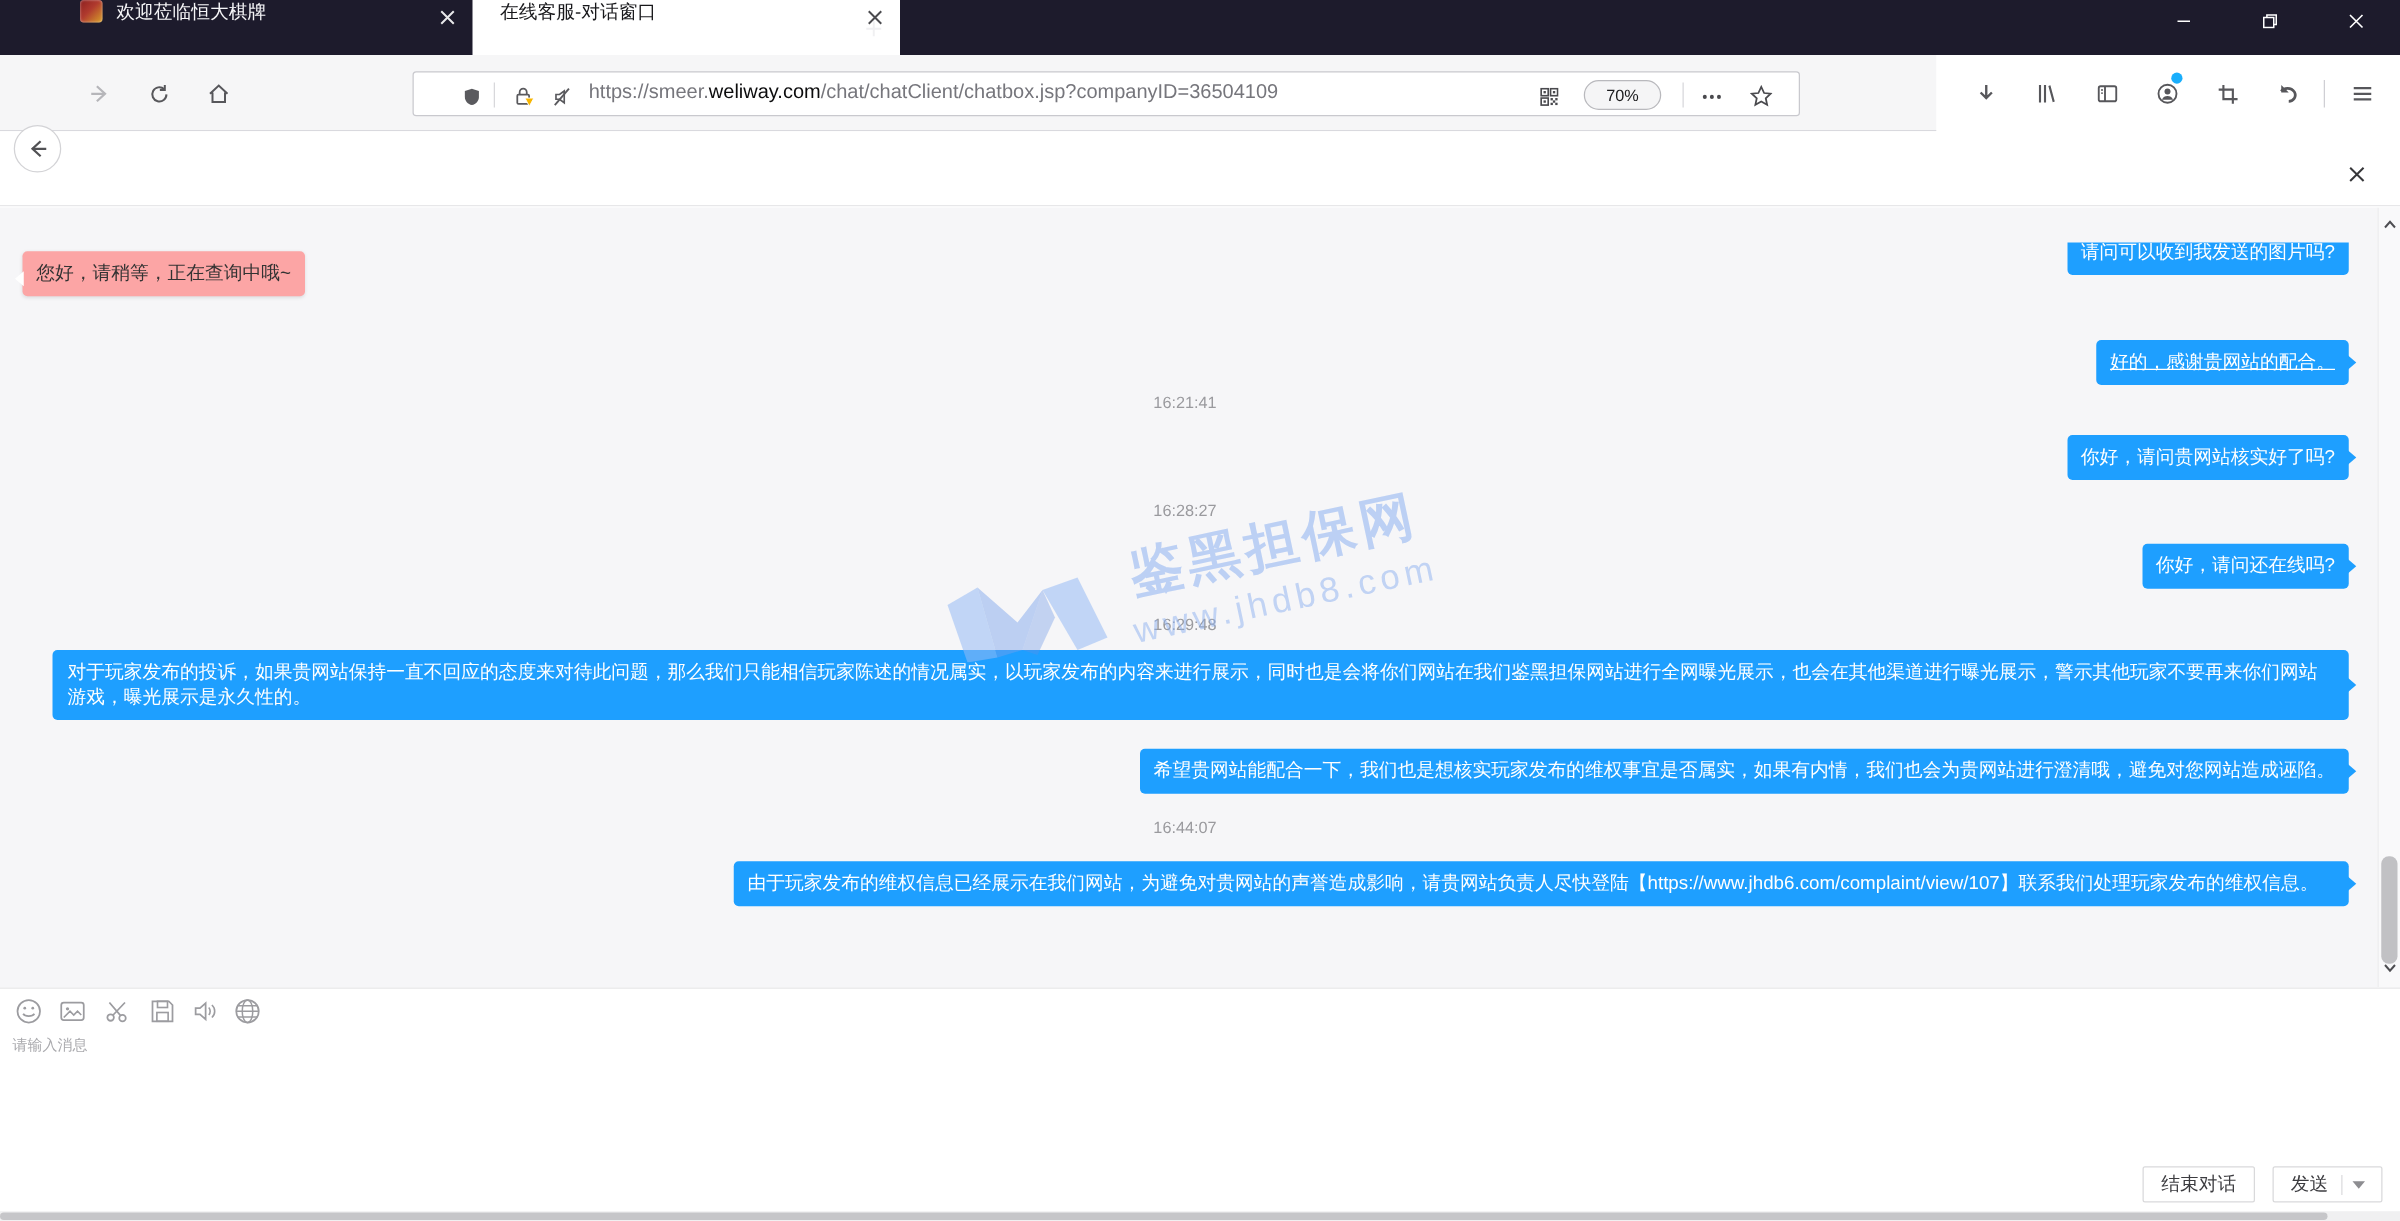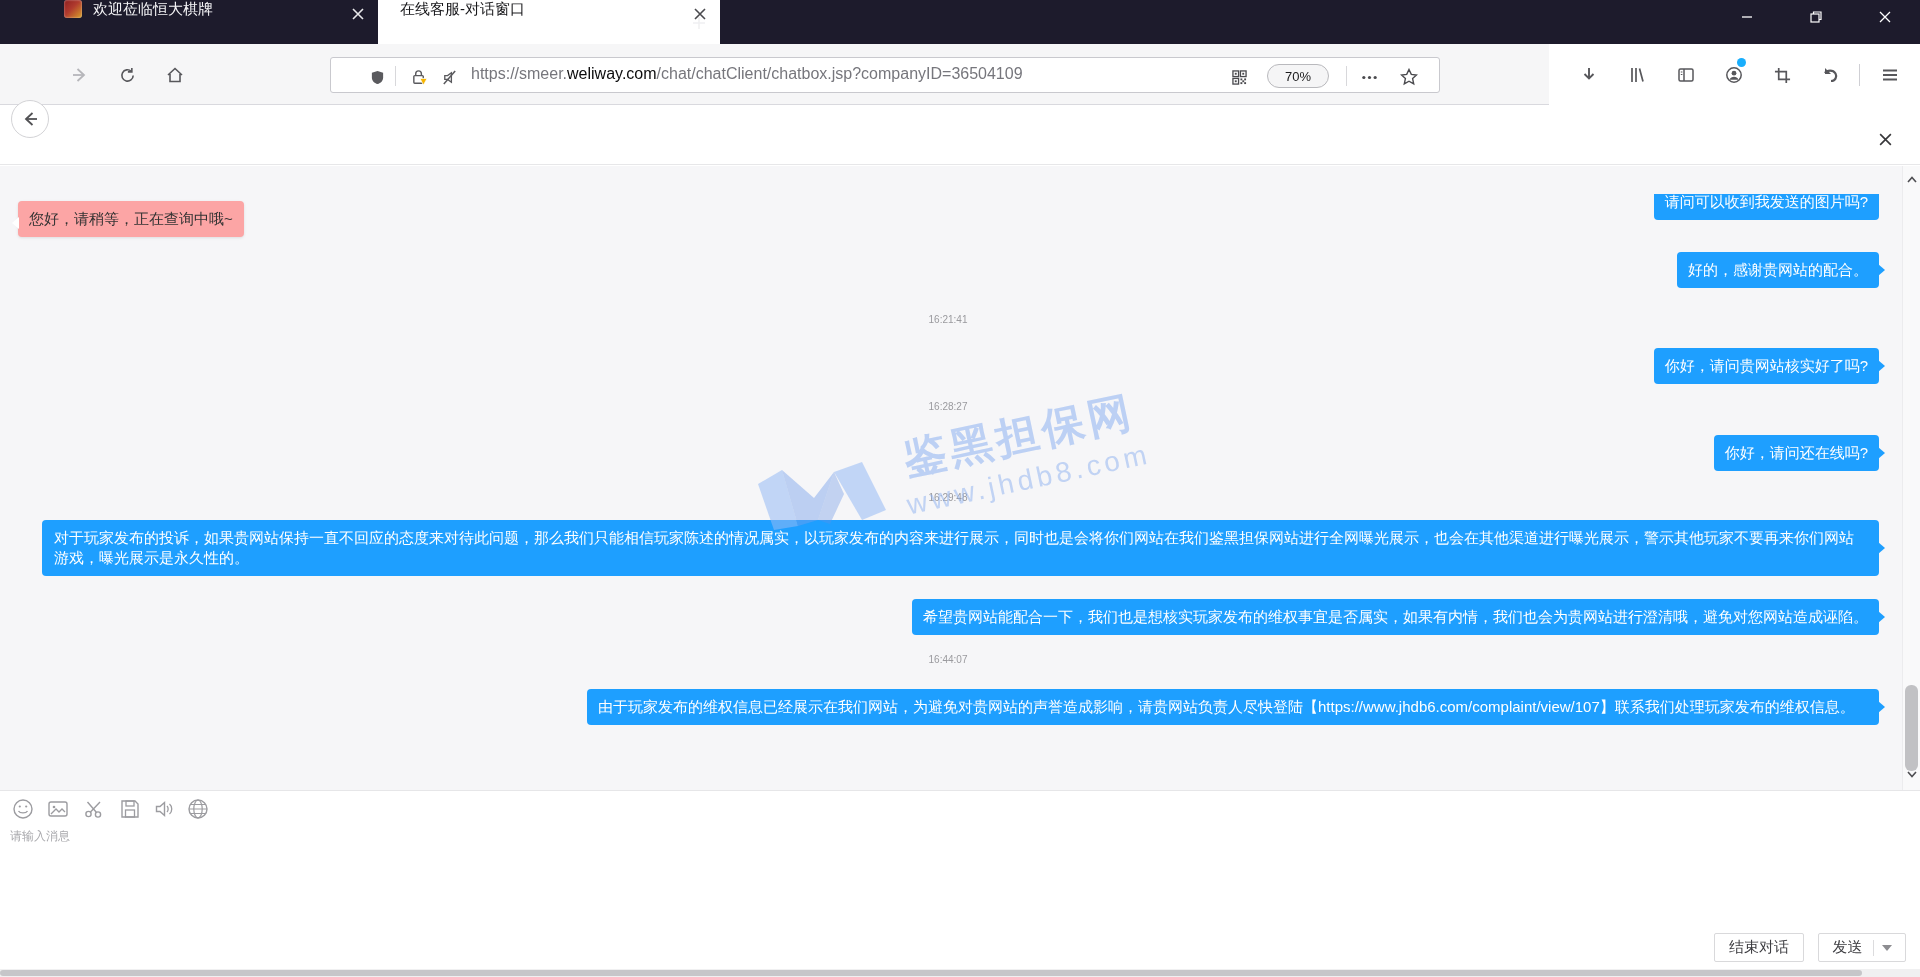--- a/index.html
+++ b/index.html
@@ -47,27 +47,27 @@
   .chat { position:absolute; left:0; top:166px; width:1920px; height:624px; background:#f6f6f8; overflow:hidden; }
   .bubble { position:absolute; font-size:15px; line-height:20px; padding:8px 11px; border-radius:4px; }
   .out { background:#1e9fff; color:#fff; right:41px; }
   .out::after { content:""; position:absolute; right:-6px; top:50%; margin-top:-6px; border-top:6px solid transparent; border-bottom:6px solid transparent; border-left:7px solid #1e9fff; }
   .in  { background:#fca5a5; color:#333; left:18px; box-shadow:0 1px 3px rgba(0,0,0,.10); }
   .in::before { content:""; position:absolute; left:-6px; top:16px; border-top:6px solid transparent; border-bottom:6px solid transparent; border-right:7px solid #fff; }
   .m0 { top:28px; height:26px; overflow:hidden; border-radius:0 0 4px 4px; }
   .m0::after { display:none; }
   .m0 span { display:block; margin-top:-10px; }
   .m1 { top:35px; }
-  .m2 { top:86px; }
+  .m2 { top:106px;text-decoration:underline; }
   .m4 { top:182px; }
   .m6 { top:269px; }
   .m8 { top:354px; left:42px; right:41px; padding:8px 12px; }
   .m9 { top:433px; }
   .m11 { top:523px; left:587px; }
-  .time { position:absolute; left:0; right:24px; text-align:center; font-size:10px; color:#9a9a9e; }
+  .time { position:absolute; left:0; right:24px; text-align:center; font-size:13px; color:#9a9a9e; }
   .t3 { top:148px; } .t5 { top:235px; } .t7 { top:326px; } .t10 { top:488px; }
 
   
   .wm { position:absolute; left:752px; top:268px; width:430px; height:130px; z-index:6; pointer-events:none; }
   .wm-logo { position:absolute; left:0; top:24px; width:140px; height:72px; }
   .wm-t1 { position:absolute; left:146px; top:-2px; font-size:43px; font-weight:bold; letter-spacing:4px; color:rgba(140,176,240,.55); transform:rotate(-12deg); transform-origin:left top; white-space:nowrap; }
   .wm-t2 { position:absolute; left:152px; top:56px; font-size:28px; letter-spacing:4px; color:rgba(140,176,240,.5); transform:rotate(-12deg); transform-origin:left top; white-space:nowrap; }
 
   
   .vsb { position:absolute; right:0; top:0; bottom:0; width:18px; background:#f9f9fa; border-left:1px solid #ececee; }

